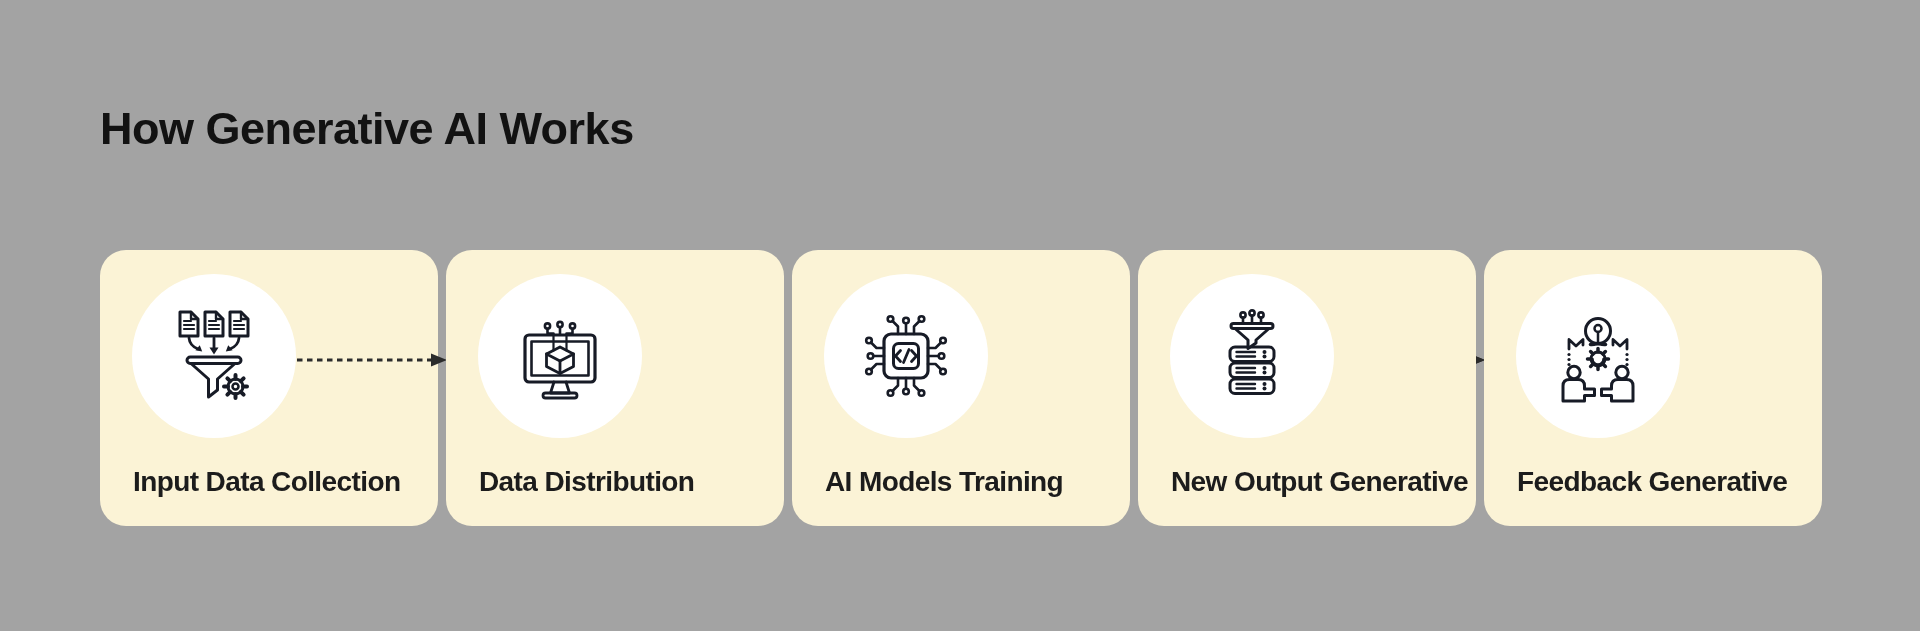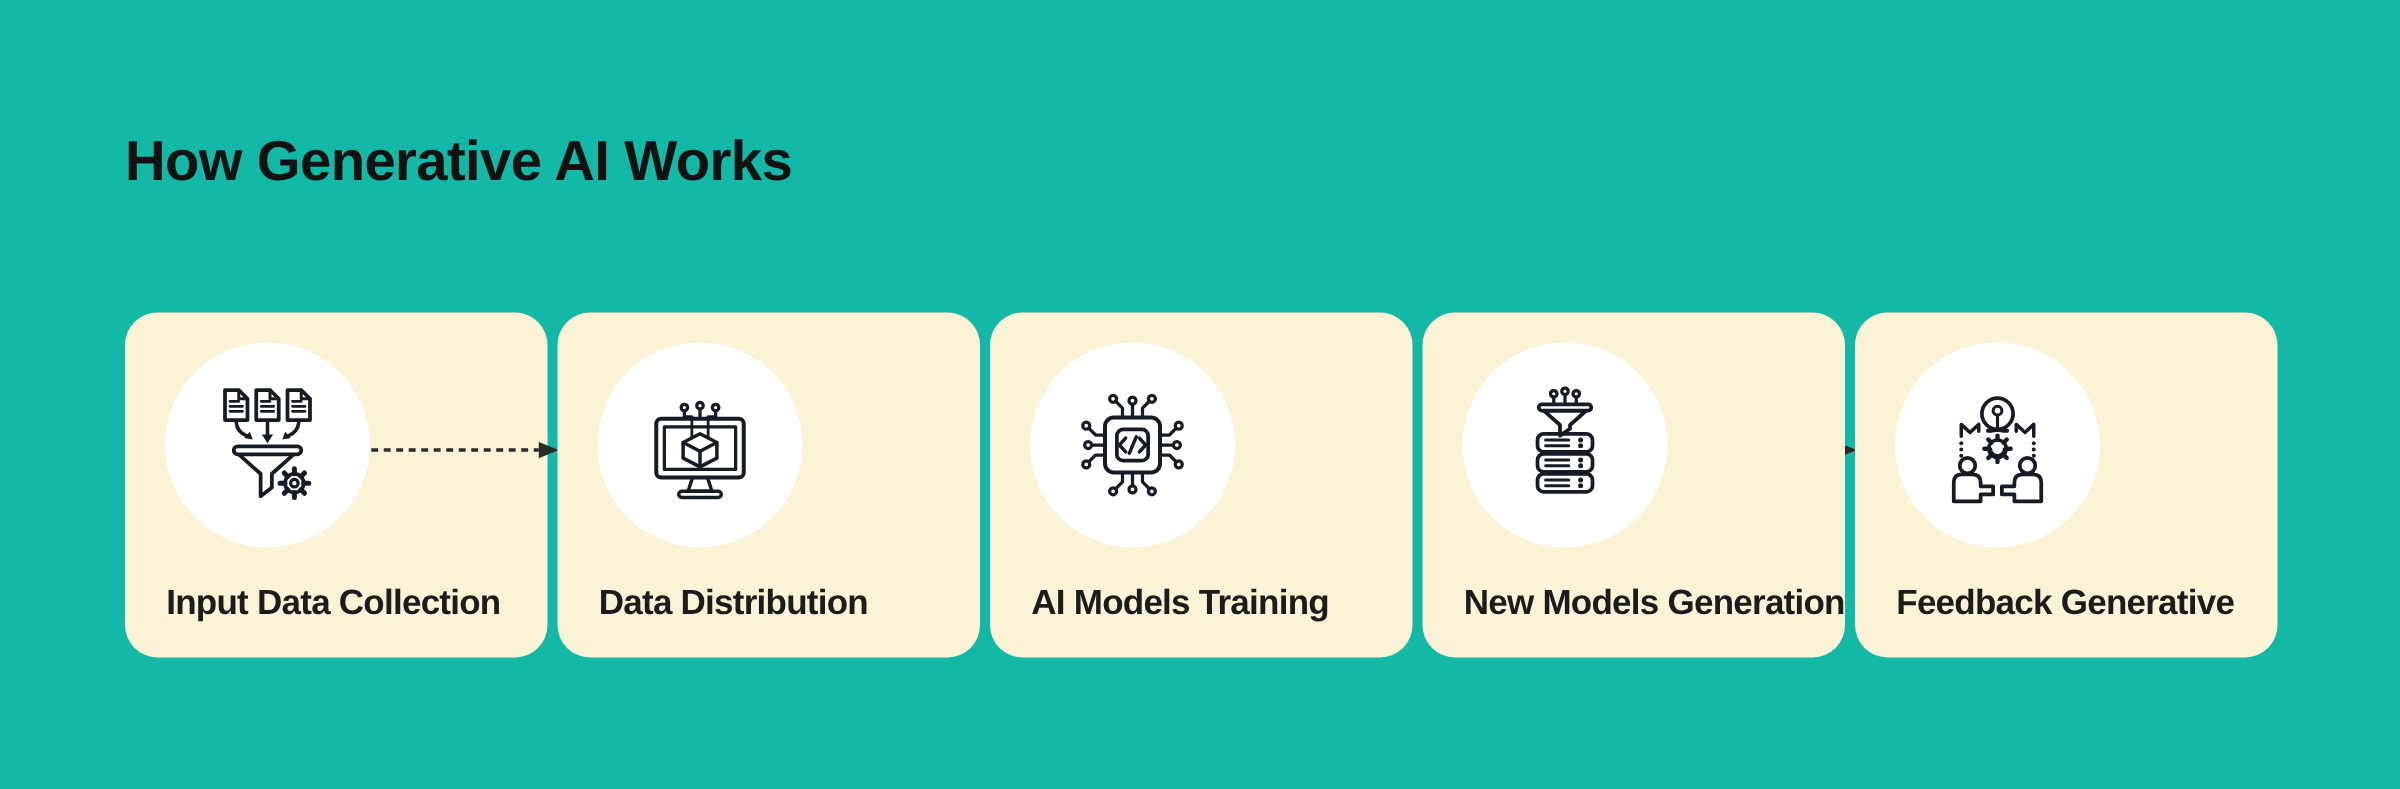--- a/index.html
+++ b/index.html
@@ -1,17 +1,17 @@
 <!DOCTYPE html>
 <html><head>
 <meta charset="utf-8">
 <style>
   html,body{margin:0;padding:0;background:#ffffff;}
   .stage{
-    position:relative;width:1920px;height:631px;background:#14b8a6;
+    position:relative;width:1920px;height:631px;background:#a3a3a3;
     font-family:"Liberation Sans",sans-serif;overflow:hidden;
   }
   .title{
     position:absolute;left:100px;top:106px;margin:0;
     font-size:45px;font-weight:800;letter-spacing:-0.5px;line-height:1;
     color:#121212;
   }
   .cards{position:absolute;left:100px;top:250px;display:flex;gap:8px;}
   .card{
     position:relative;width:338px;height:276px;
@@ -188,21 +188,21 @@
           <g stroke-width="2.6">
             <path d="M41,17 V11.5"></path>
               <circle cx="41" cy="9" r="2.6"></circle>
             <path d="M50,16 V9.5"></path>
               <circle cx="50" cy="7" r="2.6"></circle>
             <path d="M59,17 V11.5"></path>
               <circle cx="59" cy="9" r="2.6"></circle>
           </g>
         </svg>
       </div>
-      <div class="label">New Models Generation</div>
+      <div class="label">New Output Generative</div>
 
     </article>
 
     <article class="card">
       <div class="circle">
         <svg class="icon" viewBox="0 0 100 100" fill="none" stroke="#171B26" stroke-width="3" stroke-linecap="round" stroke-linejoin="round">
 
           <circle cx="50" cy="25" r="12.5"></circle>
           <circle cx="50" cy="22.5" r="3.5" stroke-width="2.5"></circle>
           <path d="M50,26 V36" stroke-width="2.5"></path>

